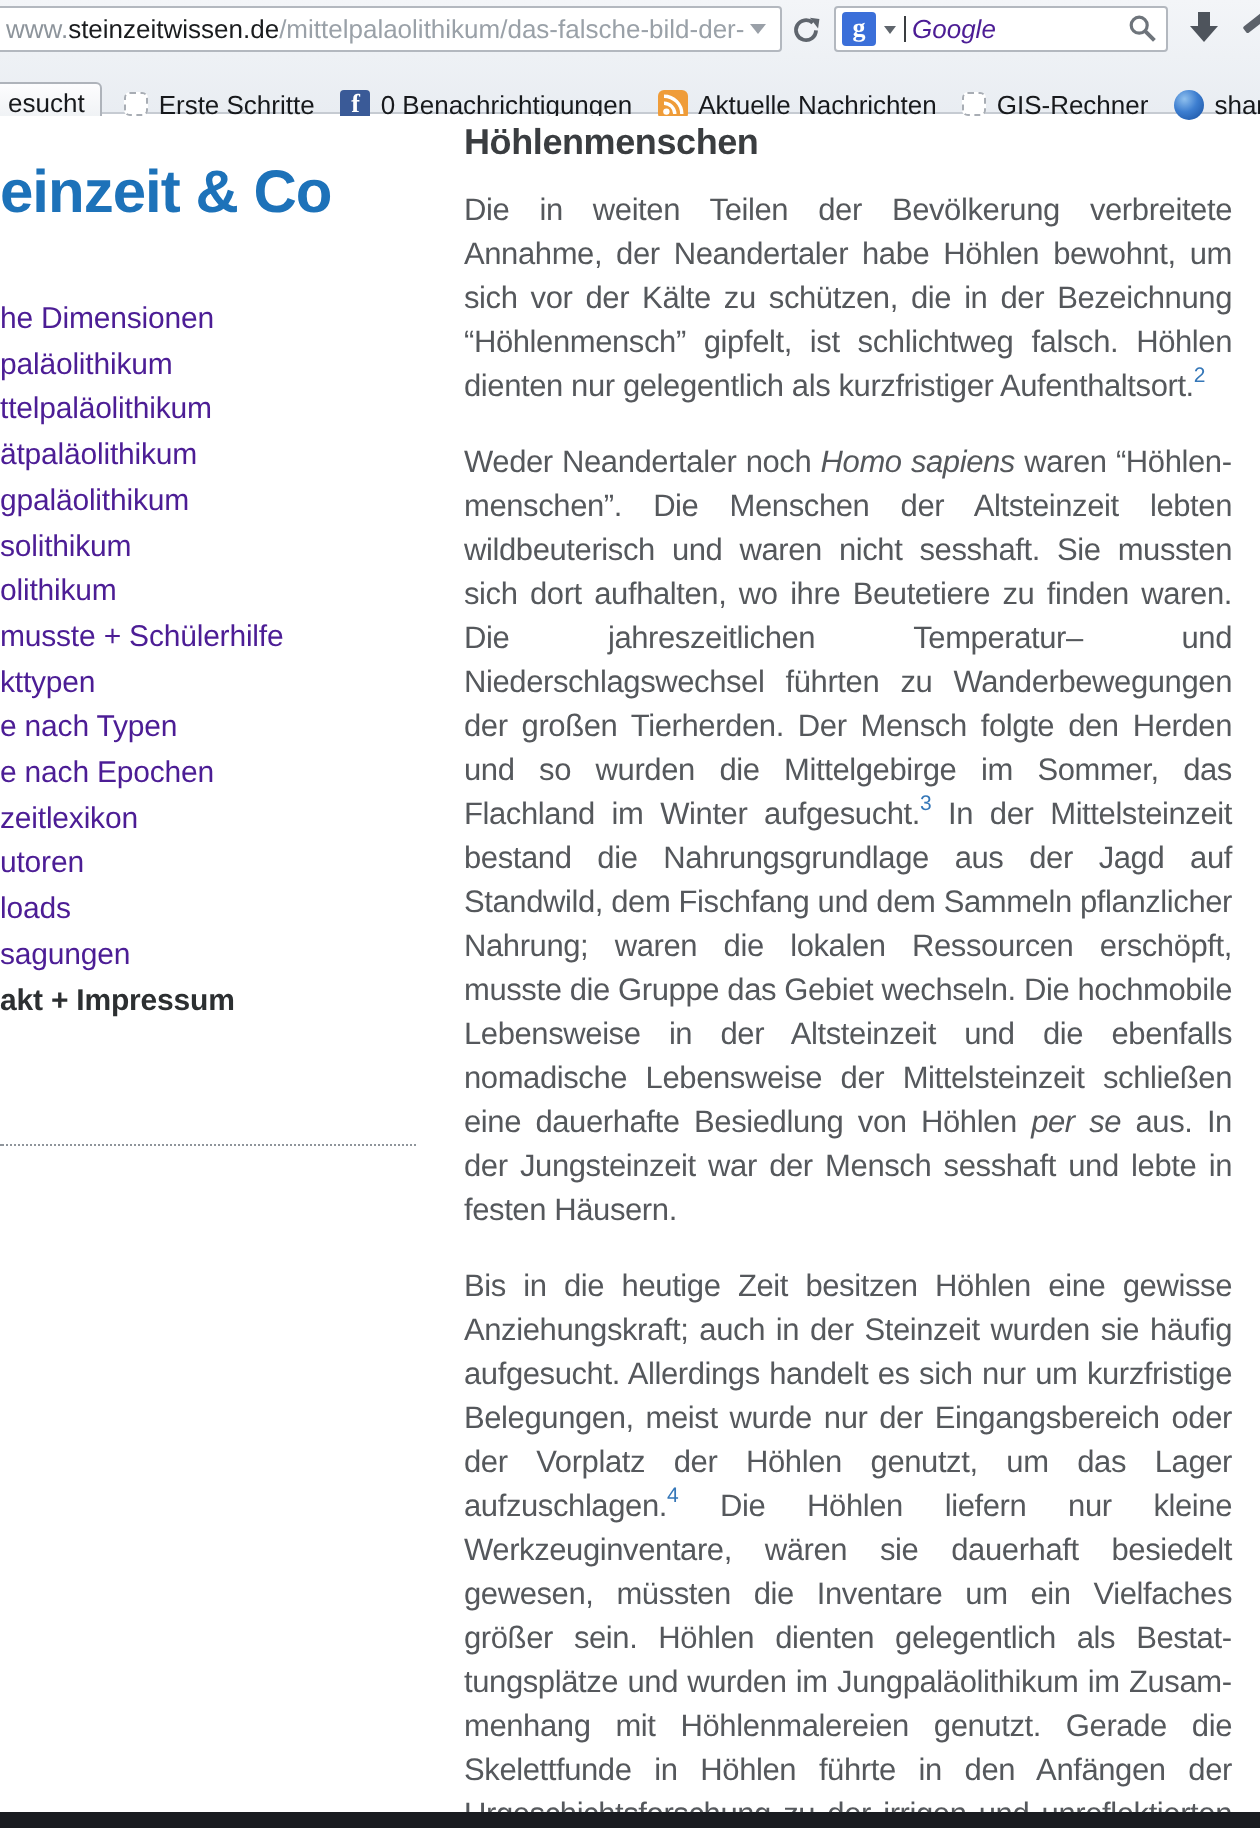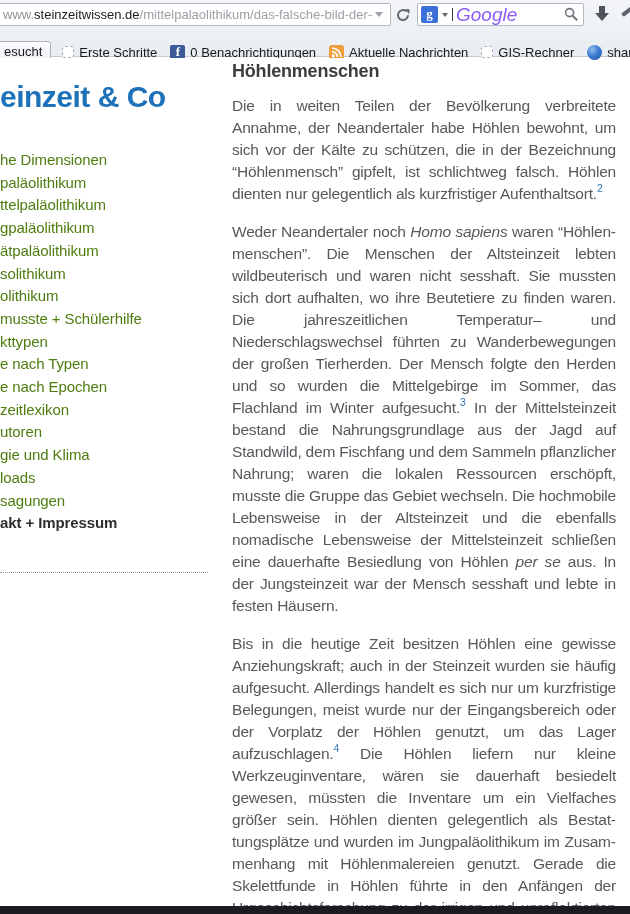--- a/index.html
+++ b/index.html
@@ -43,21 +43,21 @@
   .g-tile {
     width: 17px; height: 17px; margin-left: 3px; border-radius: 2px; flex: none;
     background: #3b6fd9; color: #fff; font-family: "Liberation Serif", serif;
     font-weight: bold; font-size: 13px; line-height: 16px; text-align: center;
   }
   .mini-tri {
     width: 0; height: 0; border-left: 3px solid transparent; border-right: 3px solid transparent;
     border-top: 4px solid #5f656c; margin: 0 4px 0 4px; flex: none;
   }
   .text-cursor { width: 1px; height: 13px; background: #3a3d40; flex: none; }
-  .search-ph { font-style: italic; color: #8b5cf6; font-size: 19px; margin-left: 3px; flex: 1; }
+  .search-ph { font-style: italic; color: #4c1d95; font-size: 13px; margin-left: 3px; flex: 1; }
   .magnifier { margin-right: 4px; flex: none; display: flex; }
   .dl-btn { position: absolute; left: 594px; top: 5px; }
   .partial-ico {
     position: absolute; left: 621px; top: 9px; width: 14px; height: 4px;
     background: #5c626a; transform: rotate(-38deg); border-radius: 1px;
   }
 
   
   .bookmarks-row {
     position: absolute; top: 40px; left: 0; width: 630px; height: 24px;
@@ -84,21 +84,21 @@
 
   
   .content { position: absolute; top: 58px; left: 0; width: 533px; height: 848px; background: #fff; }
 
   .site-title {
     position: absolute; left: 0; top: 22px; font-size: 30px; font-weight: bold;
     color: #1d72b9; letter-spacing: -0.5px; white-space: nowrap;
   }
   .sidebar-list { position: absolute; left: 0; top: 91px; width: 215px; }
   .side-item {
-    font-size: 15px; line-height: 22.7px; color: #4d7c0f; white-space: nowrap;
+    font-size: 15px; line-height: 22.7px; color: #4c1d95; white-space: nowrap;
     letter-spacing: -0.1px;
   }
   .side-item.bold { font-weight: bold; color: #2c2f31; }
   .side-sep { position: absolute; left: 0; top: 514px; width: 208px; border-top: 1px dotted #8f959b; }
 
   .article { position: absolute; left: 232px; top: 0; width: 384px; }
   .article-title {
     margin: 0; padding-top: 2px; font-size: 18px; line-height: 22px;
     font-weight: bold; color: #3a3d40; margin-bottom: 13px; letter-spacing: -0.2px;
   }
@@ -192,31 +192,30 @@
 </div>
 
 <div class="content">
 
   <div class="site-title">einzeit &amp; Co</div>
 
   <nav class="sidebar-list" id="sidebar-list">
       <div class="side-item">he Dimensionen</div>
       <div class="side-item">paläolithikum</div>
       <div class="side-item">ttelpaläolithikum</div>
+      <div class="side-item">ätpaläolithikum</div>
       <div class="side-item">gpaläolithikum</div>
-      <div class="side-item">ätpaläolithikum</div>
       <div class="side-item">solithikum</div>
       <div class="side-item">olithikum</div>
       <div class="side-item">musste + Schülerhilfe</div>
       <div class="side-item">kttypen</div>
       <div class="side-item">e nach Typen</div>
       <div class="side-item">e nach Epochen</div>
       <div class="side-item">zeitlexikon</div>
       <div class="side-item">utoren</div>
-      <div class="side-item">gie und Klima</div>
       <div class="side-item">loads</div>
       <div class="side-item">sagungen</div>
       <div class="side-item bold">akt + Impressum</div>
     </nav>
   <div class="side-sep"></div>
 
   <article class="article">
     <h1 class="article-title">Höhlenmenschen</h1>
     <div id="article-body">
         <p><span>Die in weiten Teilen der Bevölkerung verbreitete Annahme, der Neandertaler habe Höhlen bewohnt, um sich vor der Kälte zu schützen, die in der Bezeichnung “Höhlenmensch” gipfelt, ist schlichtweg falsch. Höhlen dienten nur gelegent­lich als kurzfristiger Aufenthaltsort.</span><sup class="fn">2</sup></p>

